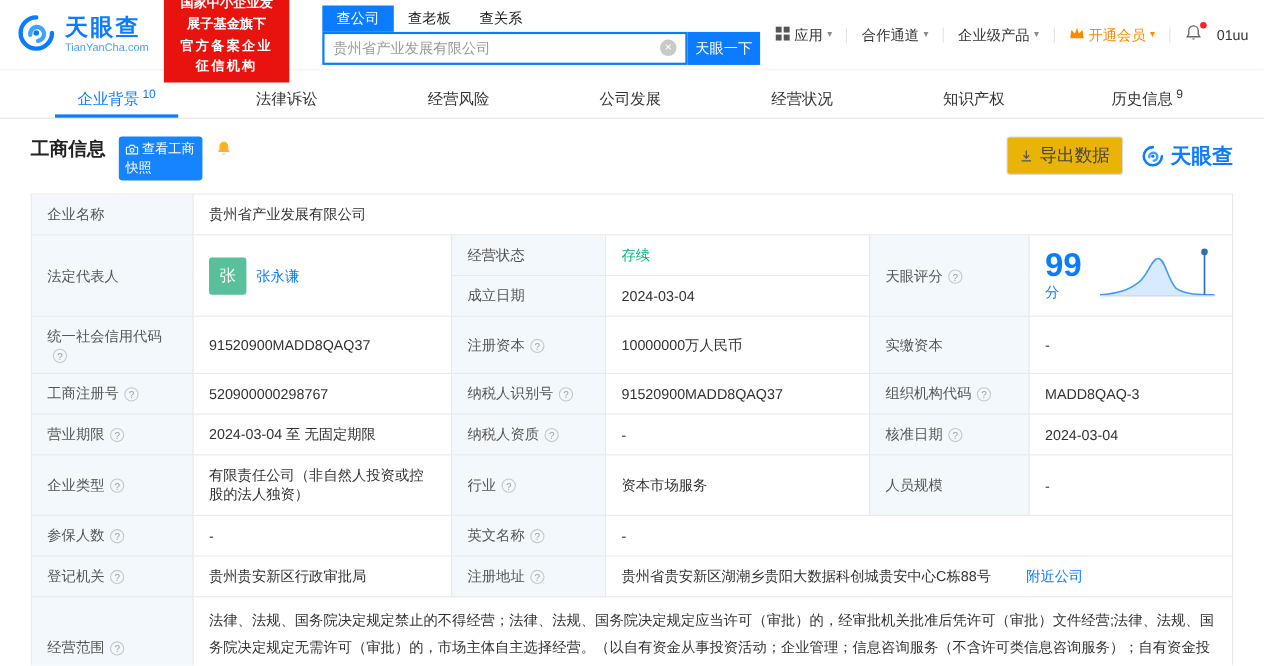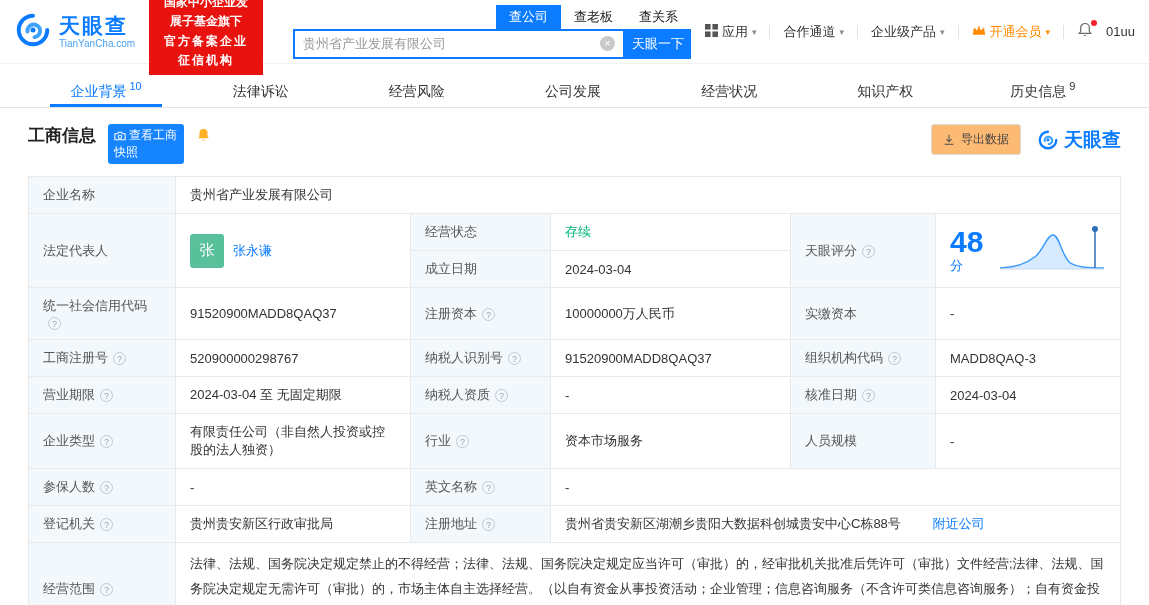--- a/index.html
+++ b/index.html
@@ -9,21 +9,21 @@
     font-family:"Liberation Sans","DejaVu Sans",sans-serif;
     color:#333; font-size:13px;
   }
   
   .header { display:flex; align-items:center; height:64px; padding:0 14px; gap:14px; border-bottom:1px solid #f1f1f1; }
   .logo { display:flex; align-items:center; gap:7px; cursor:pointer; }
   .logo-cn { color:#0b7cff; font-size:21px; font-weight:bold; letter-spacing:2px; line-height:1.1; }
   .logo-en { color:#4aa3ee; font-size:10px; }
   .gov-badge { background:#e8130f; color:#fff; font-size:12px; font-weight:bold; text-align:center; padding:5px 9px; line-height:1.6; }
   .gov-badge .l2 { letter-spacing:2px; }
-  .search-area { display:flex; flex-direction:column; margin-left:16px;align-items:flex-end; }
+  .search-area { display:flex; flex-direction:column; margin-left:16px; }
   .search-tabs { display:flex; font-size:13px; }
   .search-tab { padding:3px 13px; cursor:pointer; color:#222; }
   .search-tab.active { background:#0b7cff; color:#fff; }
   .search-row { display:flex; }
   .search-box { display:flex; align-items:center; width:332px; height:30px; border:2px solid #0b7cff; background:#fff; }
   .search-box input { flex:1; border:none; outline:none; font-size:13px; color:#999; padding:0 8px; font-family:inherit; background:transparent; }
   .clear-btn { flex:0 0 auto; width:15px; height:15px; border-radius:50%; background:#c9c9c9; color:#fff; font-size:11px; line-height:15px; text-align:center; margin-right:8px; cursor:pointer; }
   .search-btn { width:66px; height:30px; background:#0b7cff; color:#fff; border:none; font-size:13px; cursor:pointer; font-family:inherit; }
   .top-nav { margin-left:auto; display:flex; align-items:center; gap:13px; font-size:13px; color:#333; white-space:nowrap; }
   .nav-item { display:flex; align-items:center; gap:4px; cursor:pointer; }
@@ -39,21 +39,21 @@
   .ptab.active { color:#0b7cff; }
   .ptab.active::after { content:""; position:absolute; left:14%; right:14%; bottom:0; height:3px; background:#0b7cff; }
   .ptab .count { font-size:11px; vertical-align:super; margin-left:3px; }
   
   .section-head { display:flex; align-items:flex-start; margin:16px 28px 12px;justify-content:flex-end; }
   .sec-title { font-size:17px; font-weight:bold; color:#222; margin-right:12px; line-height:24px; }
   .snapshot-btn { width:76px; background:#1683ff; color:#fff; font-size:12px; border-radius:3px; padding:3px 6px; line-height:17px; cursor:pointer; }
   .snapshot-btn svg { vertical-align:-2px; margin-right:3px; }
   .bell-orange { margin-left:12px; margin-top:3px; cursor:pointer; }
   .head-right { margin-left:auto; display:flex; align-items:center; gap:16px; }
-  .export-btn { display:flex; align-items:center; gap:6px; border:1px solid #d9d9d9; border-radius:3px; padding:6px 11px; font-size:12px; color:#444; background:#fdba74; cursor:pointer; }
+  .export-btn { display:flex; align-items:center; gap:6px; border:1px solid #d9d9d9; border-radius:3px; padding:6px 11px; font-size:16px; color:#444; background:#eab308; cursor:pointer; }
   .watermark { display:flex; align-items:center; gap:5px; color:#0b7cff; font-weight:bold; font-size:19px; }
   
   table.info { border-collapse:collapse; width:1093px; margin:0 28px; font-size:13px; table-layout:fixed; }
   .info td { border:1px solid #e9e9e9; padding:9px 14px; vertical-align:middle; color:#333; word-break:break-all; }
   .info td.label { background:#f2f8fc; color:#555; word-break:keep-all;margin-left:31px; }
   .help { display:inline-block; width:13px; height:13px; border:1px solid #c3c9cf; border-radius:50%; font-size:9px; line-height:12px; text-align:center; color:#9aa3ab; margin-left:5px; cursor:pointer; }
   .rep-cell { display:flex; align-items:center; }
   .avatar { width:34px; height:34px; background:#58c09a; color:#fff; font-size:15px; border-radius:3px; display:inline-flex; align-items:center; justify-content:center; margin-right:9px; cursor:pointer; }
   .link { color:#0b7cff; cursor:pointer; text-decoration:none; }
   .green { color:#00b977; }
@@ -229,21 +229,21 @@
         <span class="rep-cell">
           <span class="avatar">张</span>
           <a class="link">张永谦</a>
         </span>
       </td>
       <td class="label"><span>经营状态</span></td>
       <td><span class="green">存续</span></td>
       <td class="label" rowspan="2"><span>天眼评分</span><span class="help">?</span></td>
       <td rowspan="2">
         <span class="score-cell">
-          <span><span class="score-val">48</span><span class="score-unit">分</span></span>
+          <span><span class="score-val">99</span><span class="score-unit">分</span></span>
           <span>
             <svg width="108" height="52" viewBox="0 0 108 52">
               <path d="M2 45 C 18 44, 28 41, 38 33 C 46 26, 49 12, 55 12 C 61 12, 63 30, 71 39 C 79 45, 93 45, 106 45 L106 46 L2 46 Z" fill="#d8eaff"></path>
               <path d="M2 45 C 18 44, 28 41, 38 33 C 46 26, 49 12, 55 12 C 61 12, 63 30, 71 39 C 79 45, 93 45, 106 45" fill="none" stroke="#3d9bff" stroke-width="1.5"></path>
               <line x1="2" y1="46" x2="106" y2="46" stroke="#c9d8e6" stroke-width="1"></line>
               <line x1="97" y1="45" x2="97" y2="8" stroke="#2f6fb8" stroke-width="1.5"></line>
               <circle cx="97" cy="6" r="3" fill="#2f6fb8"></circle>
             </svg>
           </span>
         </span>

